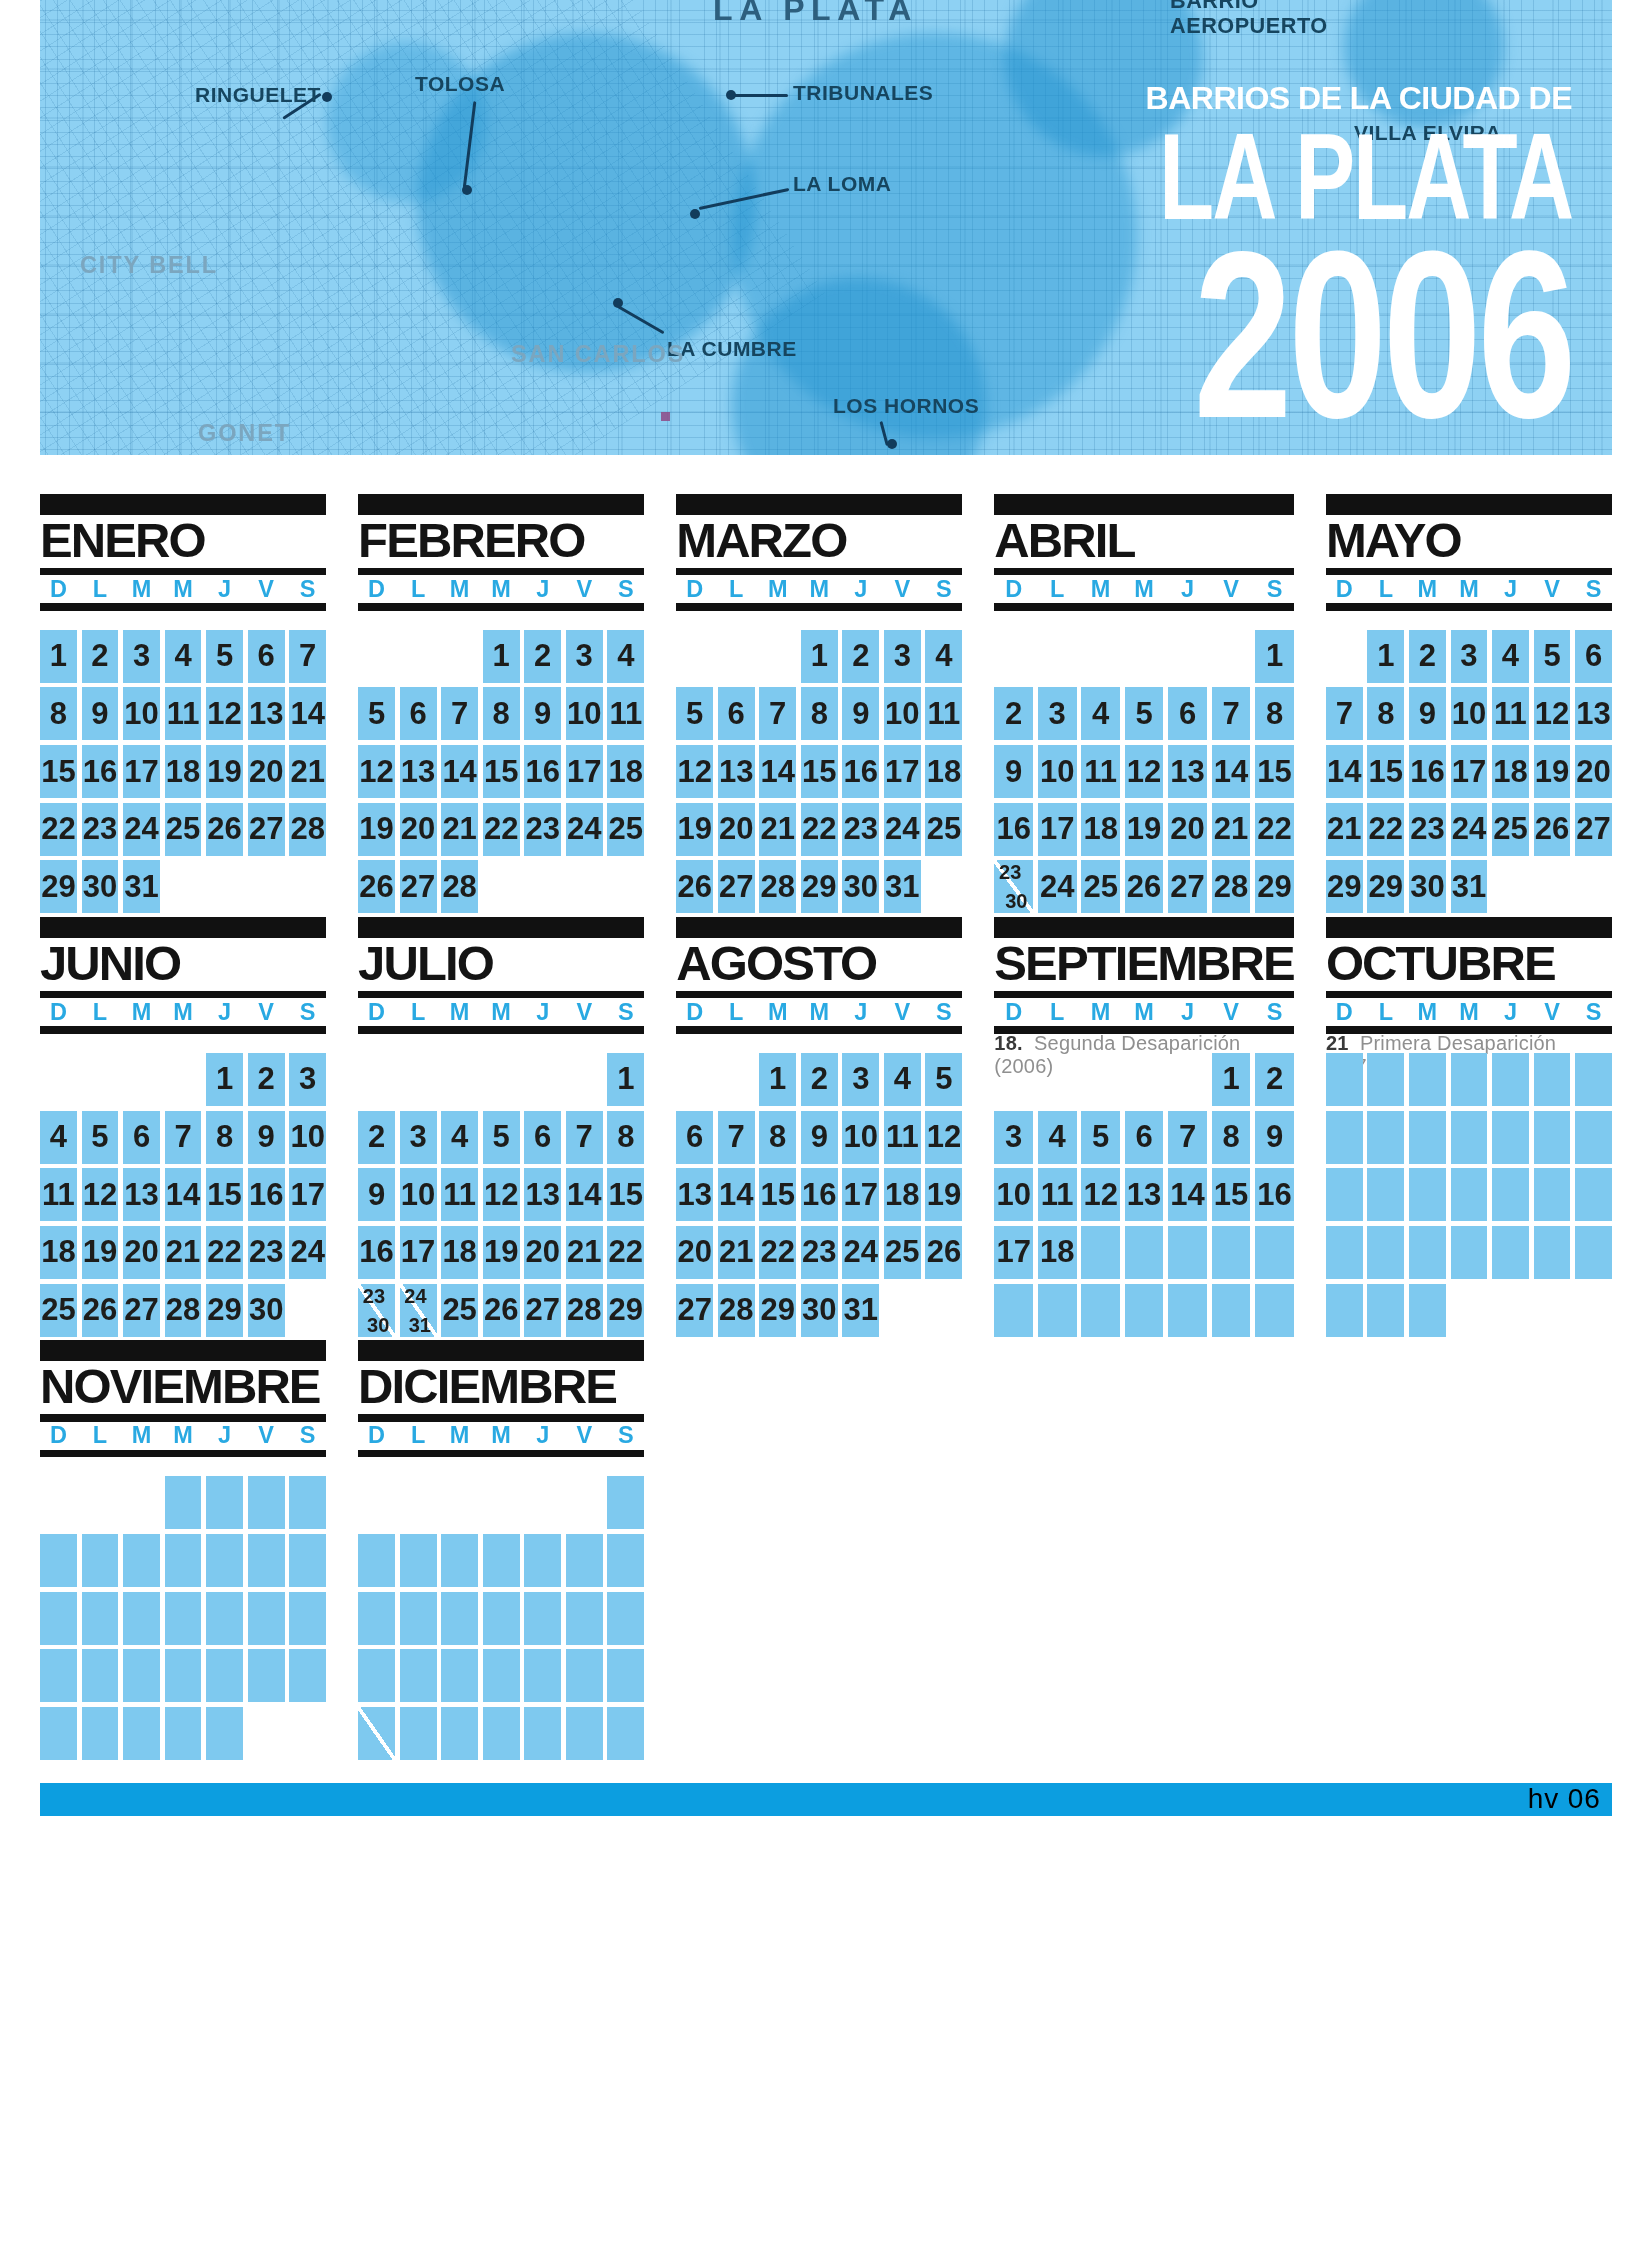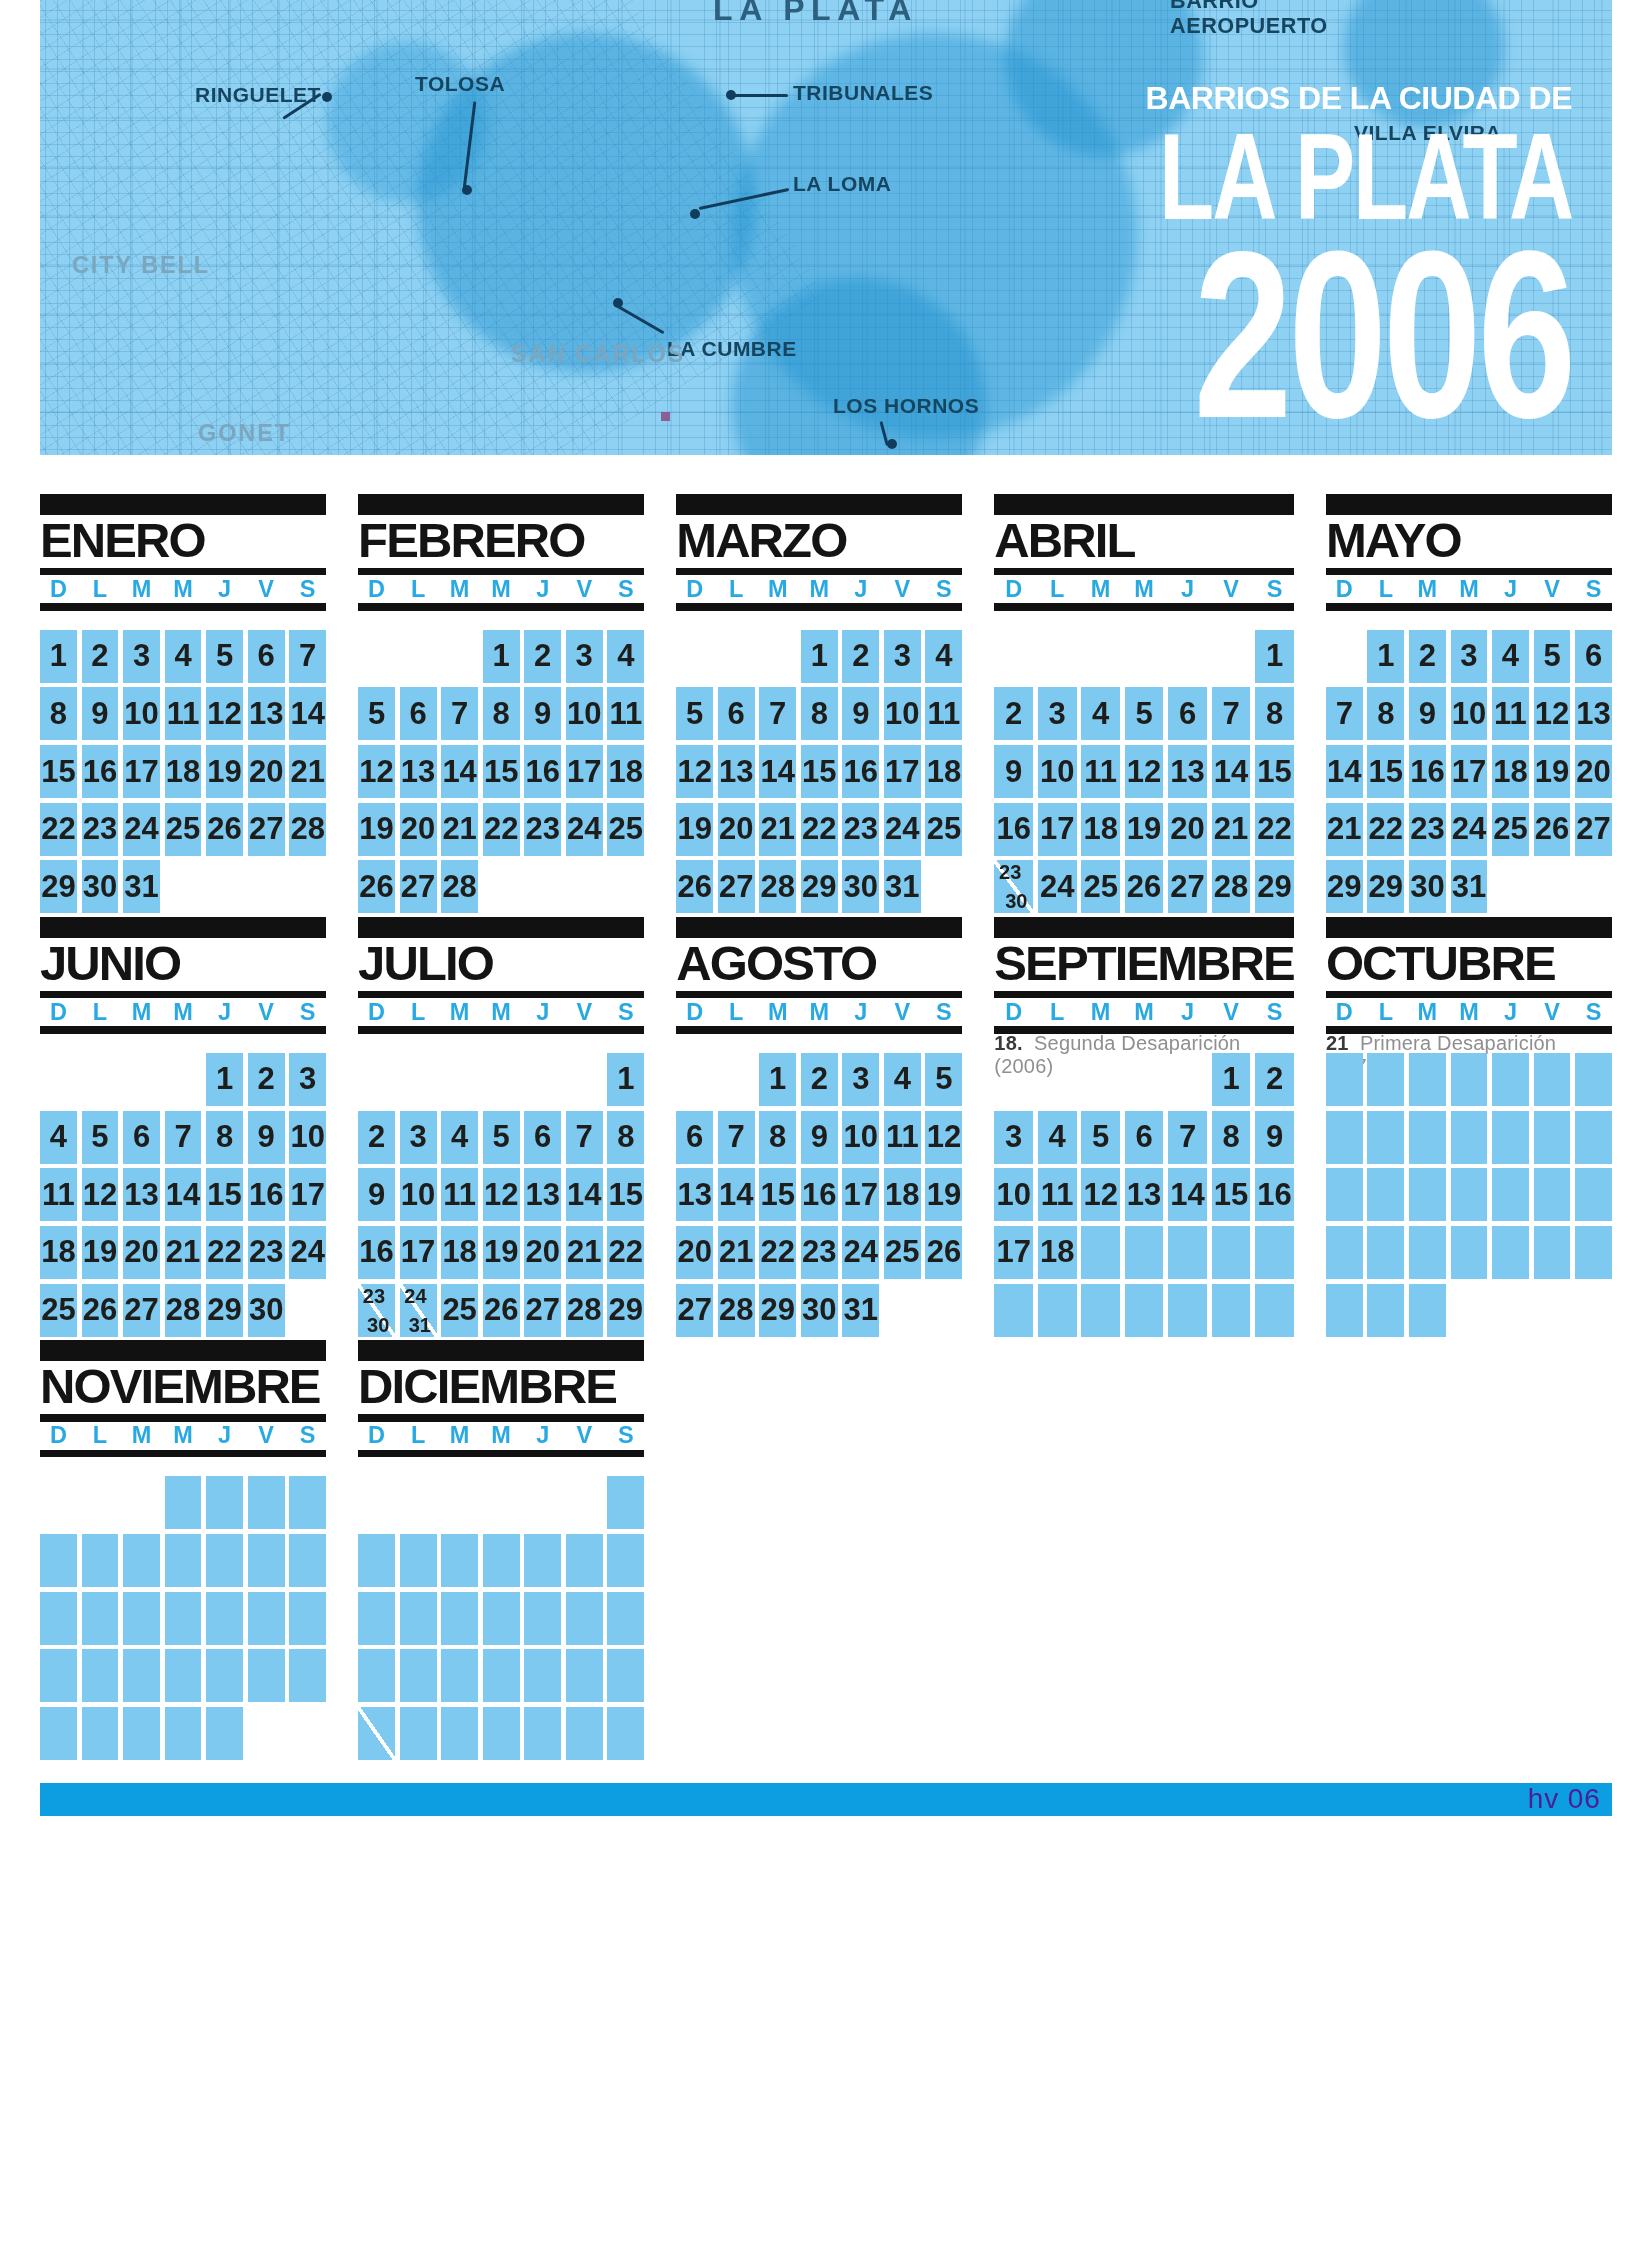--- a/index.html
+++ b/index.html
@@ -95,21 +95,21 @@
       #fff calc(50% + 1.9px), transparent calc(50% + 1.9px));
   }
   .cell .tl{position:absolute;top:0.9px;left:4.7px;font-size:20px;font-weight:bold;color:#1d1d1b;}
   .cell .br{position:absolute;bottom:0;right:5.6px;font-size:20px;font-weight:bold;color:#1d1d1b;}
   
   .footer-bar{
     margin:22.6px 32px 0 40px;height:33px;background:#0c9ee0;
     display:flex;align-items:center;justify-content:flex-end;
     padding-right:11.3px;box-sizing:border-box;
   }
-  .footer-bar span{color:#4c1d95;font-size:28px;letter-spacing:0.9px;margin-left:37px;}
+  .footer-bar span{color:#000000;font-size:28px;letter-spacing:0.9px;margin-left:37px;}
 </style>
 </head>
 <body>
 
 <div class="page">
 
   <div class="banner">
     <div class="grid-layer"></div>
     <div class="grid-layer rot"></div>
     <div class="blob b1"></div>
@@ -135,21 +135,21 @@
         <span class="map-label dark" style="left: 753px; top: 81px;">TRIBUNALES</span>
         <div class="map-leader" style="left: 659px; top: 207px; width: 92px; transform: rotate(-12deg);"></div>
         <div class="map-dot" style="left: 650px; top: 209px;"></div>
         <span class="map-label dark" style="left: 753px; top: 172px;">LA LOMA</span>
         <div class="map-leader" style="left: 578px; top: 305px; width: 53px; transform: rotate(30deg);"></div>
         <div class="map-dot" style="left: 573px; top: 298px;"></div>
         <span class="map-label dark" style="left: 627px; top: 337px;">LA CUMBRE</span>
         <div class="map-leader" style="left: 841px; top: 420px; width: 24.5px; transform: rotate(75deg);"></div>
         <div class="map-dot" style="left: 847px; top: 439px;"></div>
         <span class="map-label dark" style="left: 793px; top: 394px;">LOS HORNOS</span>
-        <span class="map-label muted" style="left: 32px; top: 252px;">CITY BELL</span>
+        <span class="map-label muted" style="left: 40px; top: 252px;">CITY BELL</span>
         <span class="map-label muted" style="left: 158px; top: 420px;">GONET</span>
         <span class="map-label muted" style="left: 471px; top: 341px;">SAN CARLOS</span>
       </div>
     <div class="banner-title">
       <div class="t-kicker">BARRIOS DE LA CIUDAD DE</div>
       <div class="t-plata">LA PLATA</div>
       <div class="t-year">2006</div>
     </div>
   </div>
 

